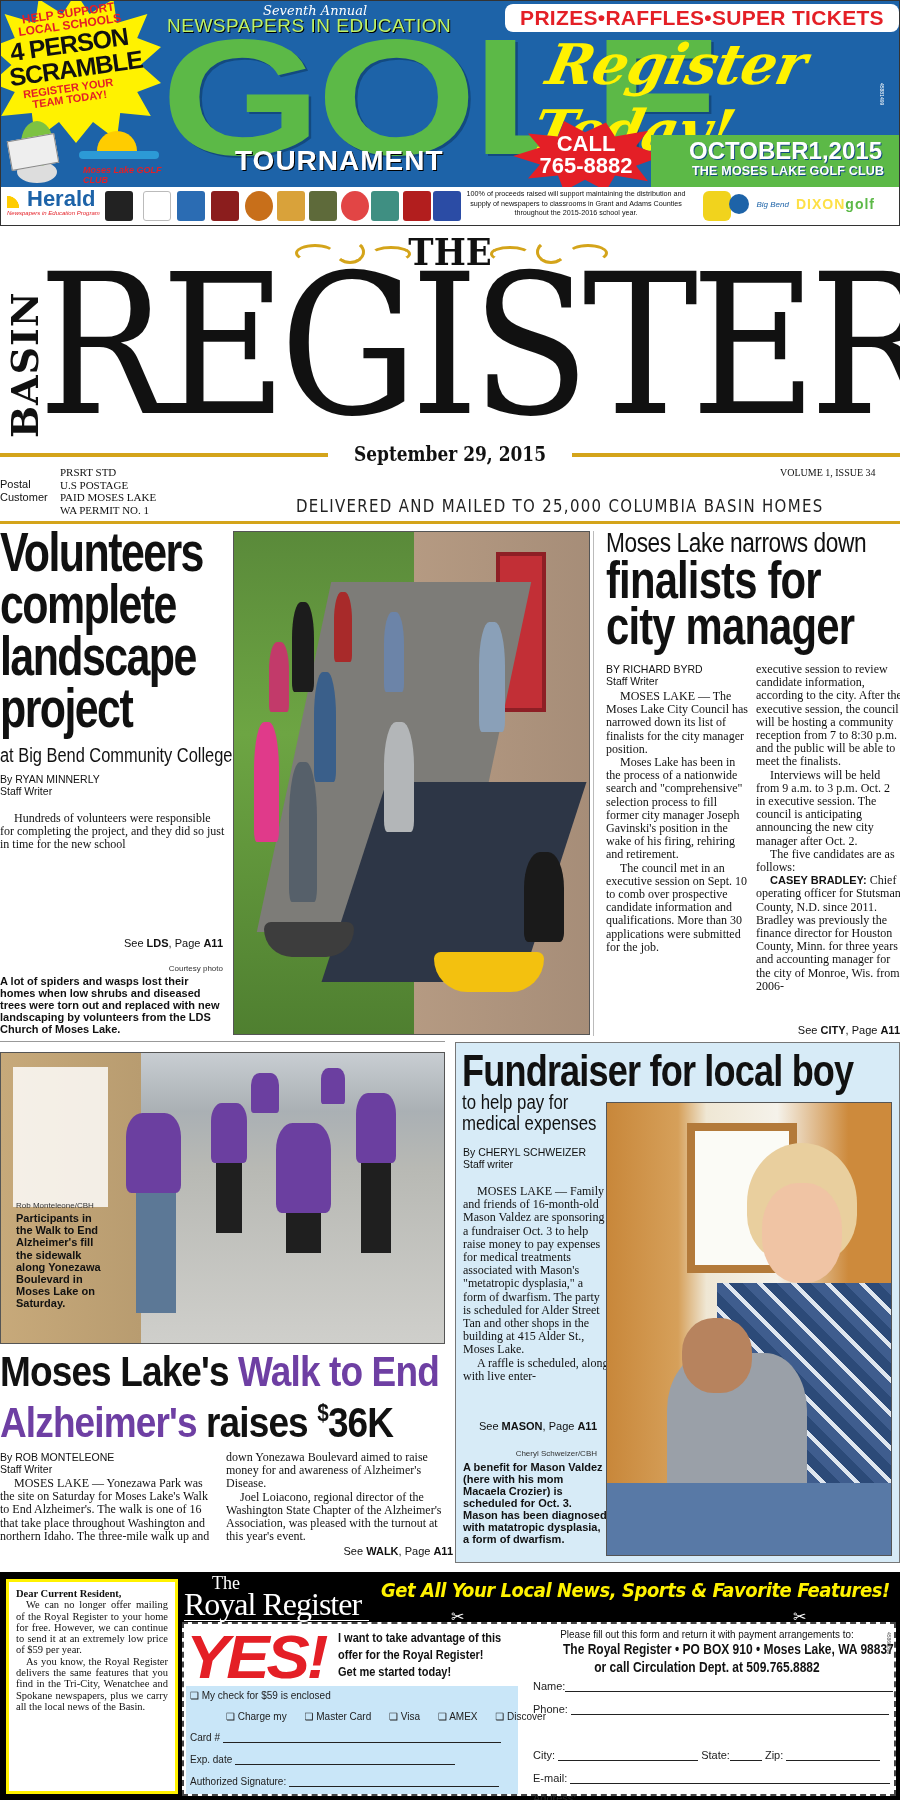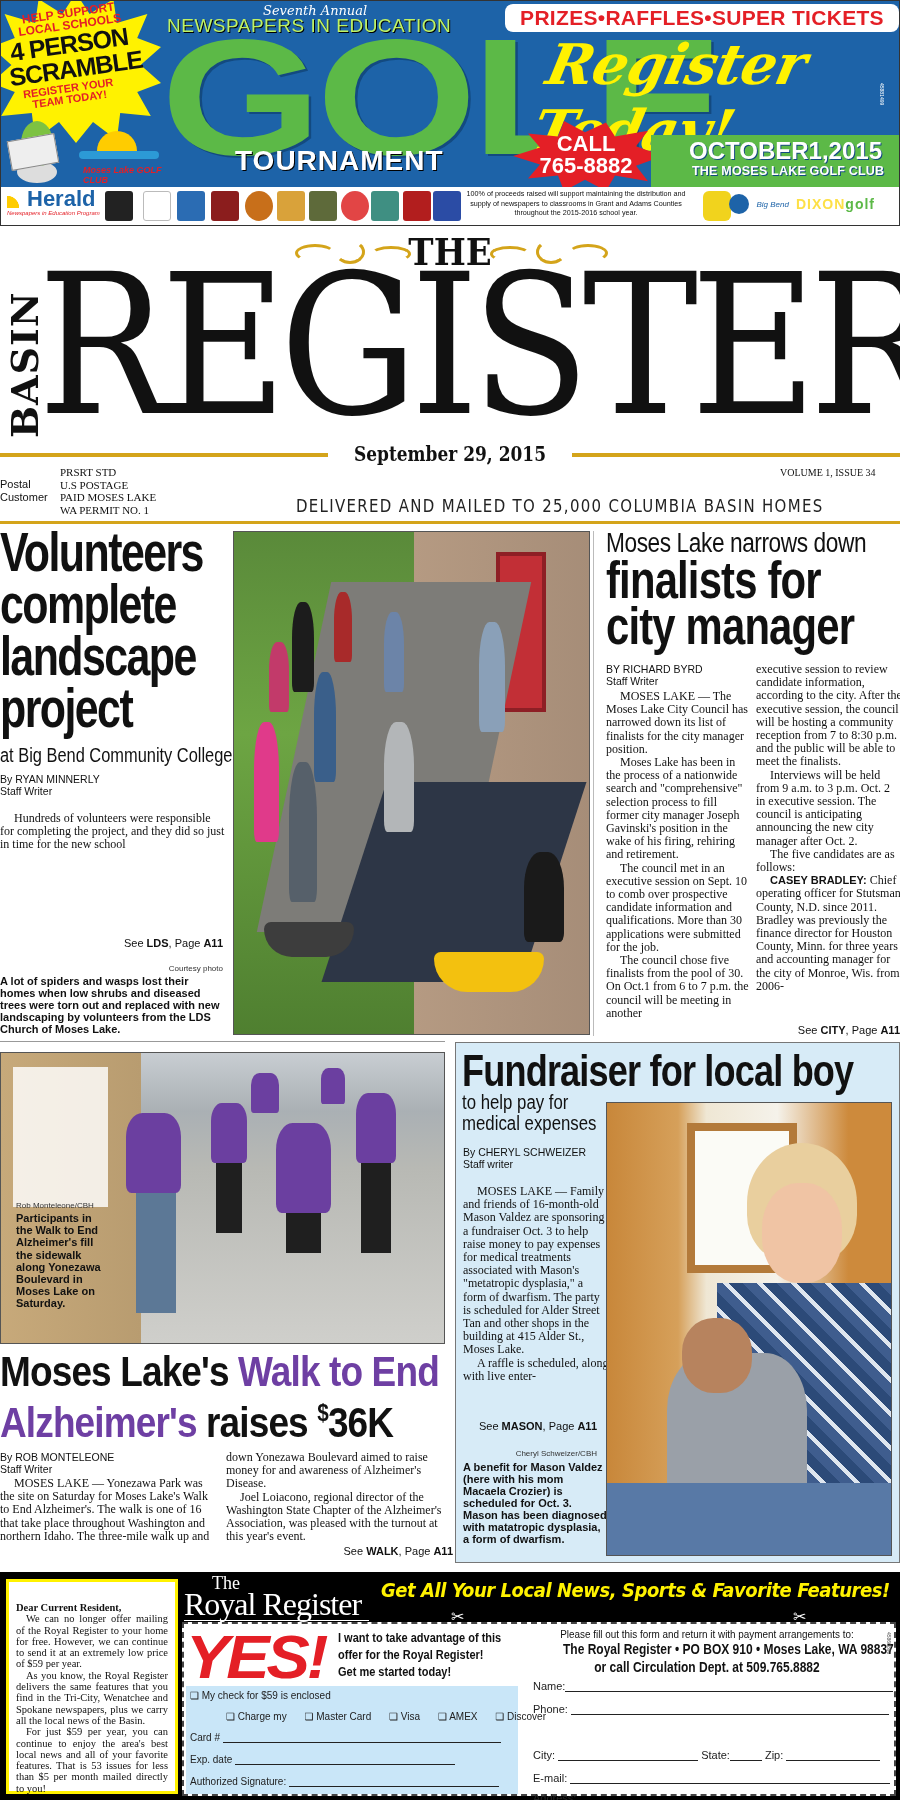--- a/index.html
+++ b/index.html
@@ -136,21 +136,21 @@
   #photo3 .window { position:absolute; left: 80px; top: 20px; width: 110px; height: 150px; background: #fbfbf6; border: 8px solid #b37a3a; }
   #photo3 .woman-hair { position:absolute; left: 140px; top: 40px; width: 110px; height: 120px; background: #e9cf9e; border-radius: 50% 50% 40% 40%; }
   #photo3 .woman-face { position:absolute; left: 155px; top: 80px; width: 80px; height: 100px; background: #f0c4a4; border-radius: 45%; }
   #photo3 .shirt { position:absolute; left: 110px; top: 180px; width: 180px; height: 280px; background: repeating-linear-gradient(45deg,#3f5d8e 0 10px,#dfe6ef 10px 14px,#2c4a78 14px 24px); }
   #photo3 .boy { position:absolute; left: 60px; top: 250px; width: 140px; height: 190px; background: #9aa0a8; border-radius: 30% 30% 10% 10%; }
   #photo3 .boy-face { position:absolute; left: 75px; top: 215px; width: 70px; height: 75px; background: #b7835e; border-radius: 45%; }
   #photo3 .jeans { position:absolute; left: 0; top: 380px; width: 286px; height: 80px; background: #5879a6; }
 
   
   #sub-ad { left: 0; top: 1572px; width: 900px; height: 228px; background: #000; }
-  #letter { left: 6px; top: 1579px; width: 172px; height: 215px; background: #fff; border: 3px solid #fff200; padding: 20px 7px; font-size: 10.5px; line-height: 11.3px; text-align: justify; }
+  #letter { left: 6px; top: 1579px; width: 172px; height: 215px; background: #fff; border: 3px solid #fff200; padding: 6px 7px; font-size: 10.5px; line-height: 11.3px; text-align: justify; }
   #letter .salut { font-weight: bold; }
   #letter p { text-indent: 10px; }
   #rr-logo { left: 184px; top: 1576px; color: #fff; font-family: "Liberation Serif", serif; }
   #rr-logo .the { position:absolute; left: 28px; top: -2px; font-size: 18px; line-height: 1; }
   #rr-logo .royal { position:absolute; left: 0; top: 12px; font-size: 32px; line-height: 1; letter-spacing: -1px; white-space: nowrap; }
   #rr-logo .voice { position:absolute; left: 0; top: 44px; font-size: 5px; white-space: nowrap; letter-spacing: 0.5px; width: 185px; border-top: 1px solid #fff; padding-top: 1px; }
   #rr-tag { left: 381px; top: 1578px; color: #fff200; font-family: "DejaVu Sans", sans-serif; font-style: italic; font-weight: bold; font-size: 20px; letter-spacing: -0.5px; transform: scaleX(0.9); transform-origin: left top; white-space: nowrap; }
   #coupon { left: 182px; top: 1622px; width: 714px; height: 174px; background: #fff; border: 2px dashed #444; }
   #scissors-1, #scissors-2 { color: #fff; font-size: 16px; }
   #scissors-1 { left: 451px; top: 1607px; }
@@ -311,21 +311,20 @@
   <div>city manager</div>
 </div>
 <div id="a2-by" class="abs byline">
   <div>BY RICHARD BYRD</div>
   <div>Staff Writer</div>
 </div>
 <div id="a2-col1" class="abs body-text">
   <p>MOSES LAKE — The Moses Lake City Council has narrowed down its list of finalists for the city manager position.</p>
   <p>Moses Lake has been in the process of a nationwide search and "comprehensive" selection process to fill former city manager Joseph Gavinski's position in the wake of his firing, rehiring and retirement.</p>
   <p>The council met in an executive session on Sept. 10 to comb over prospective candidate information and qualifications. More than 30 applications were submitted for the job.</p>
-  <p>The council chose five finalists from the pool of 30. On Oct.1 from 6 to 7 p.m. the council will be meeting in another</p>
 </div>
 <div id="a2-col2" class="abs body-text">
   <div>executive session to review candidate information, according to the city. After the executive session, the council will be hosting a community reception from 7 to 8:30 p.m. and the public will be able to meet the finalists.</div>
   <p>Interviews will be held from 9 a.m. to 3 p.m. Oct. 2 in executive session. The council is anticipating announcing the new city manager after Oct. 2.</p>
   <p>The five candidates are as follows:</p>
   <p><b class="sans" style="font-size:11px;">CASEY BRADLEY:</b><span> Chief operating officer for Stutsman County, N.D. since 2011. Bradley was previously the finance director for Houston County, Minn. for three years and accounting manager for the city of Monroe, Wis. from 2006-</span></p>
 </div>
 <div id="a2-see" class="abs seeref"><span>See </span><b>CITY</b><span>, Page </span><b>A11</b></div>
 
 <div id="hrule-mid" class="abs"></div>
@@ -386,21 +385,20 @@
   <div class="boy"></div>
   <div class="boy-face"></div>
   <div class="jeans"></div>
 </div>
 
 <div id="sub-ad" class="abs"></div>
 <div id="letter" class="abs">
   <div class="salut">Dear Current Resident,</div>
   <p>We can no longer offer mailing of the Royal Register to your home for free. However, we can continue to send it at an extremely low price of $59 per year.</p>
   <p>As you know, the Royal Register delivers the same features that you find in the Tri-City, Wenatchee and Spokane newspapers, plus we carry all the local news of the Basin.</p>
-  <p>For just $59 per year, you can continue to enjoy the area's best local news and all of your favorite features. That is 53 issues for less than $5 per month mailed directly to you!</p>
 </div>
 <div id="rr-logo" class="abs">
   <div class="the">The</div>
   <div class="royal">Royal Register</div>
   <div class="voice">THE VOICE OF BOUNTIFUL SOUTH GRANT COUNTY</div>
 </div>
 <div id="rr-tag" class="abs">Get All Your Local News, Sports &amp; Favorite Features!</div>
 <div id="scissors-1" class="abs">✂</div>
 <div id="scissors-2" class="abs">✂</div>
 <div id="coupon" class="abs"></div>

